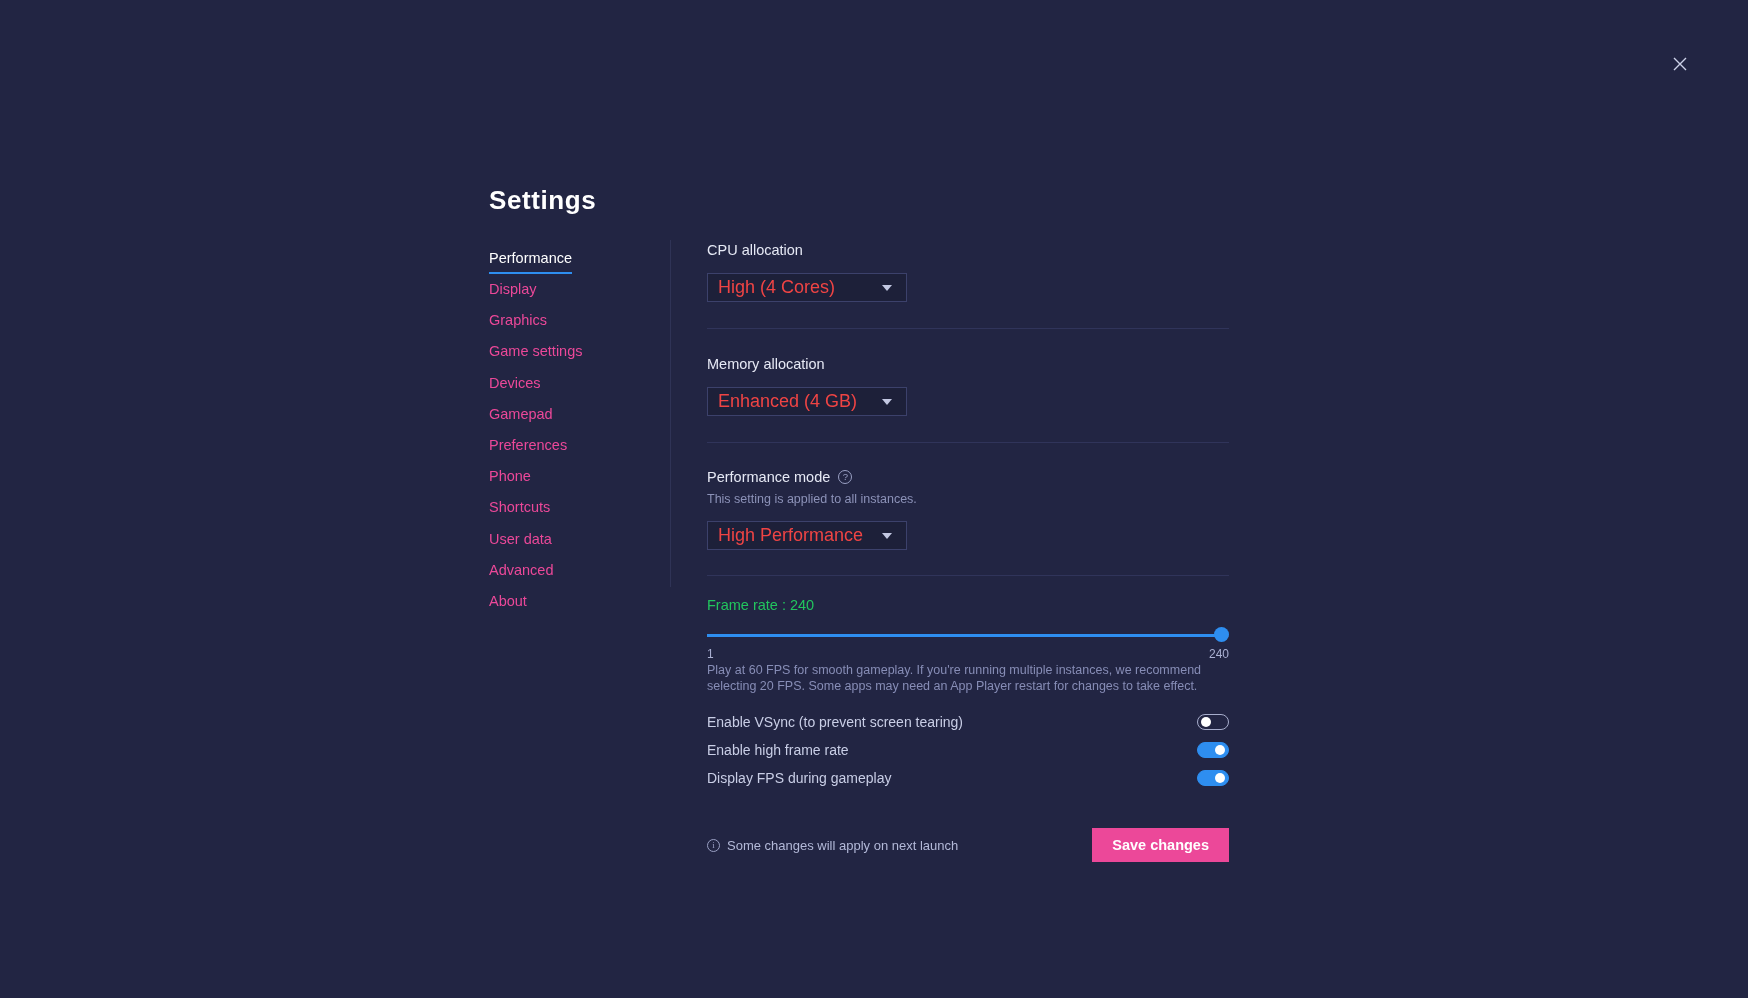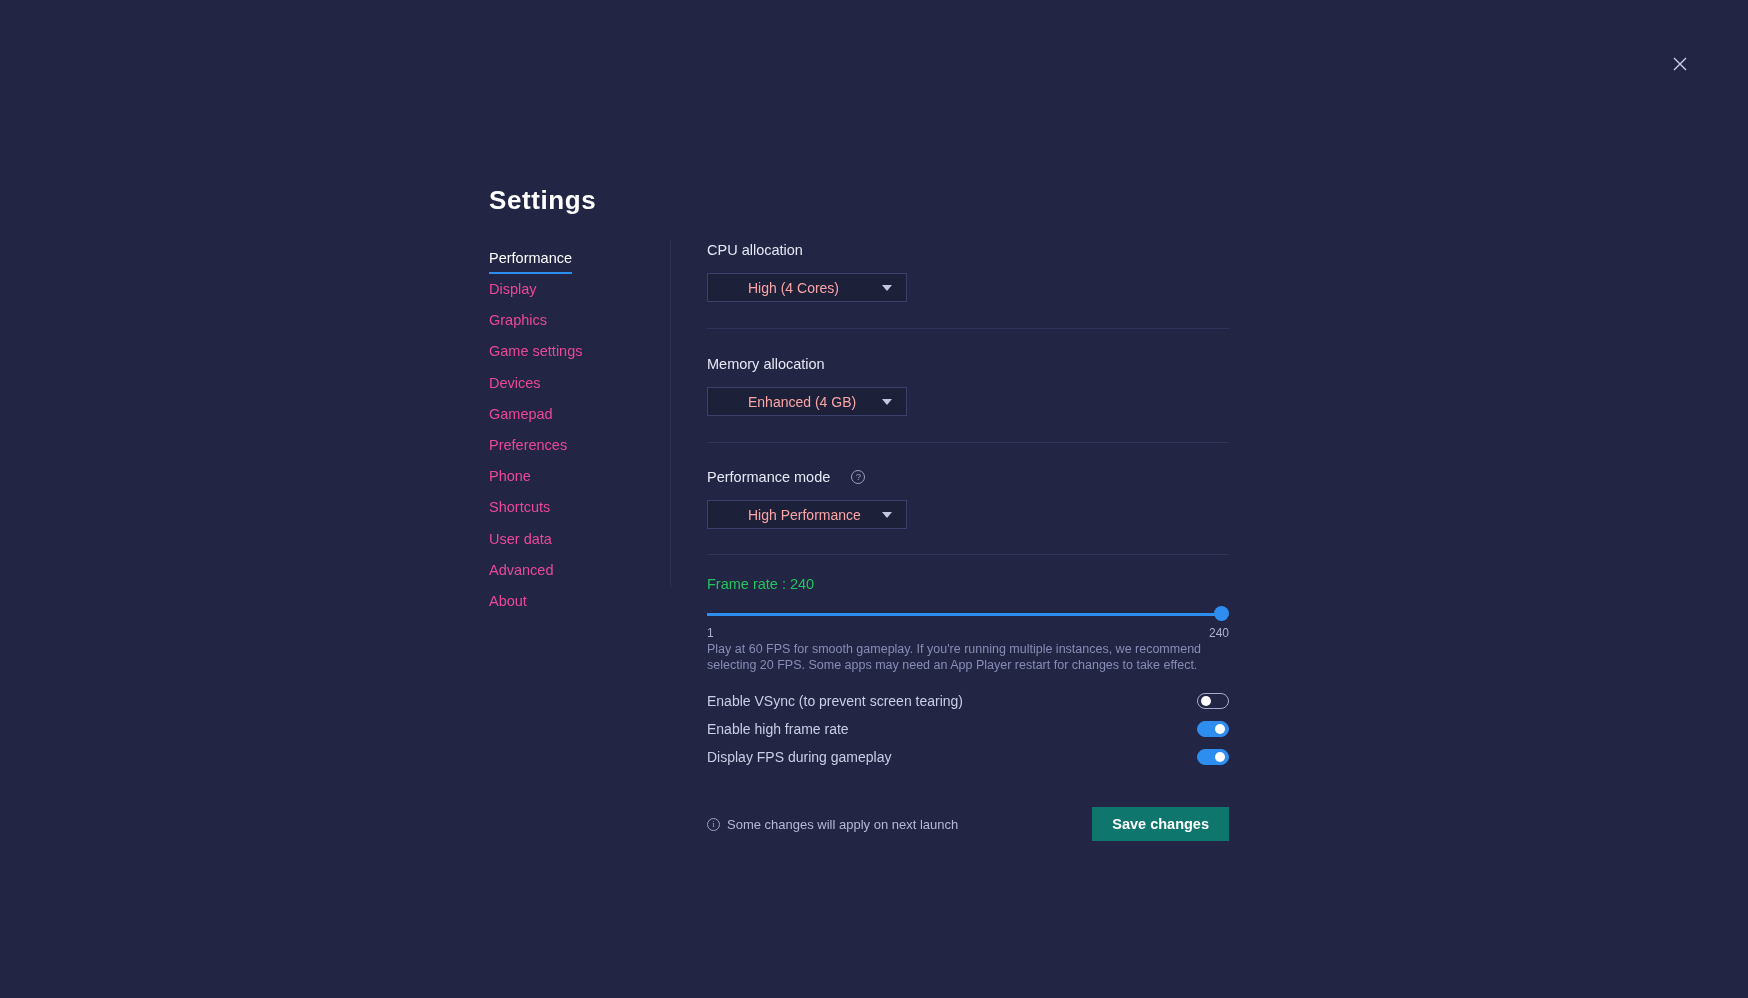--- a/index.html
+++ b/index.html
@@ -98,21 +98,21 @@
     color: #e6e9f5;
     line-height: 20px;
   }
   .field-sublabel {
     font-size: 12.5px;
     color: #8c92b8;
     line-height: 18px;
     margin-top: 3px;
   }
 
-  .label-row { display: flex; align-items: center; gap: 21px; }
+  .label-row { display: flex; align-items: center; gap: 8px; }
 
   .help-icon {
     width: 14px;
     height: 14px;
     border: 1.3px solid #9aa0c4;
     border-radius: 50%;
     color: #9aa0c4;
     font-size: 9.5px;
     line-height: 11px;
     text-align: center;
@@ -126,26 +126,25 @@
     width: 200px;
     height: 29px;
     background: #1d2039;
     border: 1px solid #3c416b;
     display: flex;
     align-items: center;
     padding: 0 10px;
     cursor: pointer;
   }
   .select-value {
-    font-size: 14px;
-    color: #fca5a5;
+    font-size: 18px;
+    color: #ef4444;
     flex: 1;
     white-space: nowrap;
     overflow: hidden;
-    margin-left: 30px;
   }
   .caret {
     width: 0; height: 0;
     border-left: 5px solid transparent;
     border-right: 5px solid transparent;
     border-top: 6px solid #c3c8e2;
     margin-right: 4px;
   }
 
   
@@ -255,21 +254,21 @@
     width: 13px; height: 13px;
     border: 1.2px solid #9aa0c4;
     border-radius: 50%;
     color: #9aa0c4;
     font-size: 9px;
     line-height: 11px;
     text-align: center;
     font-family: "Liberation Serif", serif;
   }
   .save-btn {
-    background: #0f766e;
+    background: #ec4899;
     color: #ffffff;
     font-size: 14.5px;
     font-weight: bold;
     padding: 9px 20px;
     border: none;
     cursor: pointer;
     font-family: "Liberation Sans", sans-serif;
   }
 </style>
 </head>
@@ -322,20 +321,21 @@
         <span class="caret"></span>
       </div>
     </div>
     <div class="hdivider" style="margin-top:26px;"></div>
 
     <div class="section" style="margin-top:24px;">
       <div class="label-row">
         <span class="field-label">Performance mode</span>
         <span class="help-icon">?</span>
       </div>
+      <div class="field-sublabel">This setting is applied to all instances.</div>
       <div class="select" style="margin-top:13px;">
         <span class="select-value">High Performance</span>
         <span class="caret"></span>
       </div>
     </div>
     <div class="hdivider" style="margin-top:25px;"></div>
 
     <div class="section" style="margin-top:21px;">
       <div class="slider-title">Frame rate : 240</div>
 

